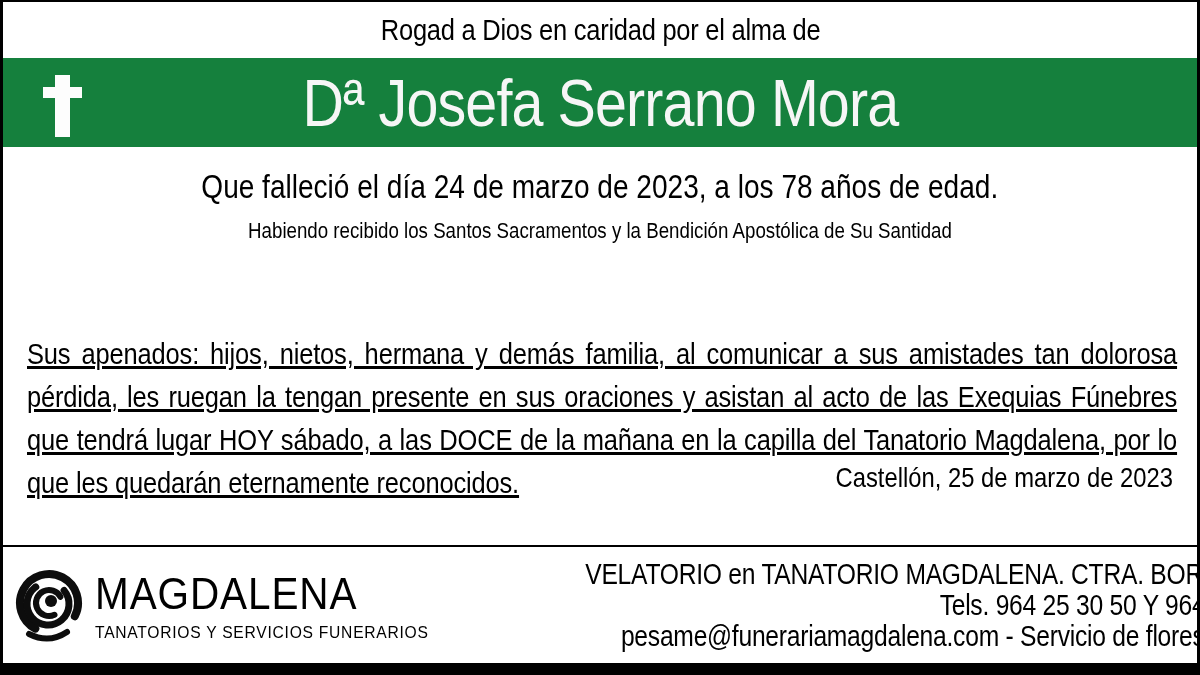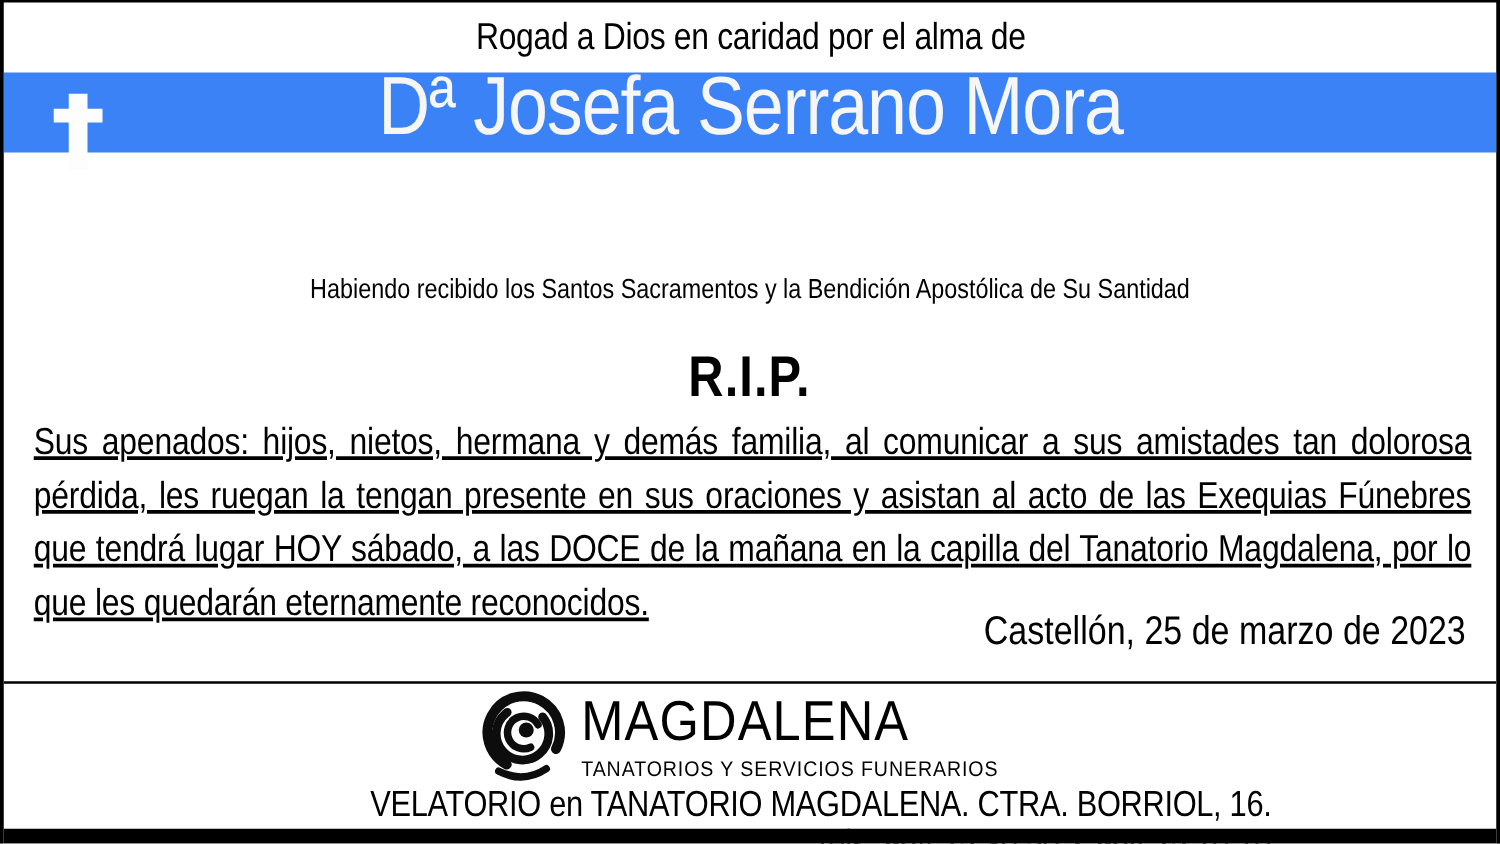--- a/index.html
+++ b/index.html
@@ -11,45 +11,45 @@
   }
   .cond   { display:inline-block; transform:scaleX(.85); transform-origin:center; white-space:nowrap; }
   .cond-r { display:inline-block; transform:scaleX(.85); transform-origin:right center; white-space:nowrap; }
 
   .invocation {
     position:absolute; top:0; left:2px; right:0; height:56px;
     display:flex; align-items:center; justify-content:center;
     font-size:30px; letter-spacing:-0.3px;
   }
   .banner {
-    position:absolute; top:56px; left:0; right:0; height:64px;
-    background:#3b82f6; color:#f6f6f6;
-    display:flex; align-items:flex-end; justify-content:center;
+    position:absolute; top:56px; left:0; right:0; height:89px;
+    background:#15803d; color:#f6f6f6;
+    display:flex; align-items:center; justify-content:center;
   }
   .banner .name { font-size:66px; transform:scaleX(.87); white-space:nowrap; letter-spacing:-1px; }
   .cross { position:absolute; left:40px; top:17px; width:39px; height:62px; }
   .cross::before { content:""; position:absolute; left:12px; top:0; width:15px; height:62px; background:#fdfdfd; }
   .cross::after  { content:""; position:absolute; left:0; top:12px; width:39px; height:11px; background:#fdfdfd; }
 
   .death-line      { position:absolute; top:166px; left:0; right:0; text-align:center; font-size:33px; }
   .sacraments-line { position:absolute; top:216px; left:0; right:0; text-align:center; font-size:22px; }
   .rip             { position:absolute; top:272px; left:0; right:0; text-align:center;
                      font-size:46px; font-weight:bold; letter-spacing:1px; }
 
   .condolence-wrap { position:absolute; top:330px; left:24px; width:1150px; height:150px; overflow:visible;text-decoration:underline; }
   .condolence {
     width:1353px; transform:scaleX(.85); transform-origin:left top;
     font-size:30px; line-height:43px; text-align:justify; letter-spacing:-0.2px;
   }
-  .place-date { position:absolute; top:484px; right:24px; font-size:32px; text-align:right; }
+  .place-date { position:absolute; top:460px; right:24px; font-size:28px; text-align:right; }
 
   .footer {
     position:absolute; top:543px; left:0; right:0; bottom:12px;
     border-top:2px solid #000;
-    display:flex; justify-content:space-between; align-items:center;flex-direction:column;
+    display:flex; justify-content:space-between; align-items:center;
   }
   .brand-block { display:flex; align-items:center; padding-left:12px; }
   .logo-icon { width:68px; height:82px; flex:0 0 auto; }
   .brand-text { margin-left:12px; }
   .brand   { font-size:45px; letter-spacing:1px; transform:scaleX(.9); transform-origin:left center; white-space:nowrap; }
   .tagline { font-size:17px; letter-spacing:0.8px; margin-top:3px; transform:scaleX(.92); transform-origin:left center; white-space:nowrap; }
   .contact-block { text-align:right; padding-right:14px; font-size:29px; line-height:31px; letter-spacing:-0.3px; }
   .contact-block > div { line-height:31px; }
 
   .bottom-strip { position:absolute; left:0; right:0; bottom:0; height:12px; background:#000000; }
@@ -61,28 +61,28 @@
 
   <div class="invocation">
     <span class="cond">Rogad a Dios en caridad por el alma de</span>
   </div>
 
   <div class="banner">
     <div class="cross"></div>
     <div class="name">Dª Josefa Serrano Mora</div>
   </div>
 
+  <div class="death-line">
+    <span class="cond">Que falleció el día 24 de marzo de 2023, a los 78 años de edad.</span>
+  </div>
 
   <div class="sacraments-line">
     <span class="cond">Habiendo recibido los Santos Sacramentos y la Bendición Apostólica de Su Santidad</span>
   </div>
 
-  <div class="rip">
-    <span class="cond">R.I.P.</span>
-  </div>
 
   <div class="condolence-wrap">
     <div class="condolence">Sus apenados: hijos, nietos, hermana y demás familia, al comunicar a sus amistades tan dolorosa pérdida, les ruegan la tengan presente en sus oraciones y asistan al acto de las Exequias Fúnebres que tendrá lugar HOY sábado, a las DOCE de la mañana en la capilla del Tanatorio Magdalena, por lo que les quedarán eternamente reconocidos.</div>
   </div>
 
   <div class="place-date">
     <span class="cond-r">Castellón, 25 de marzo de 2023</span>
   </div>
 
   <div class="footer">

